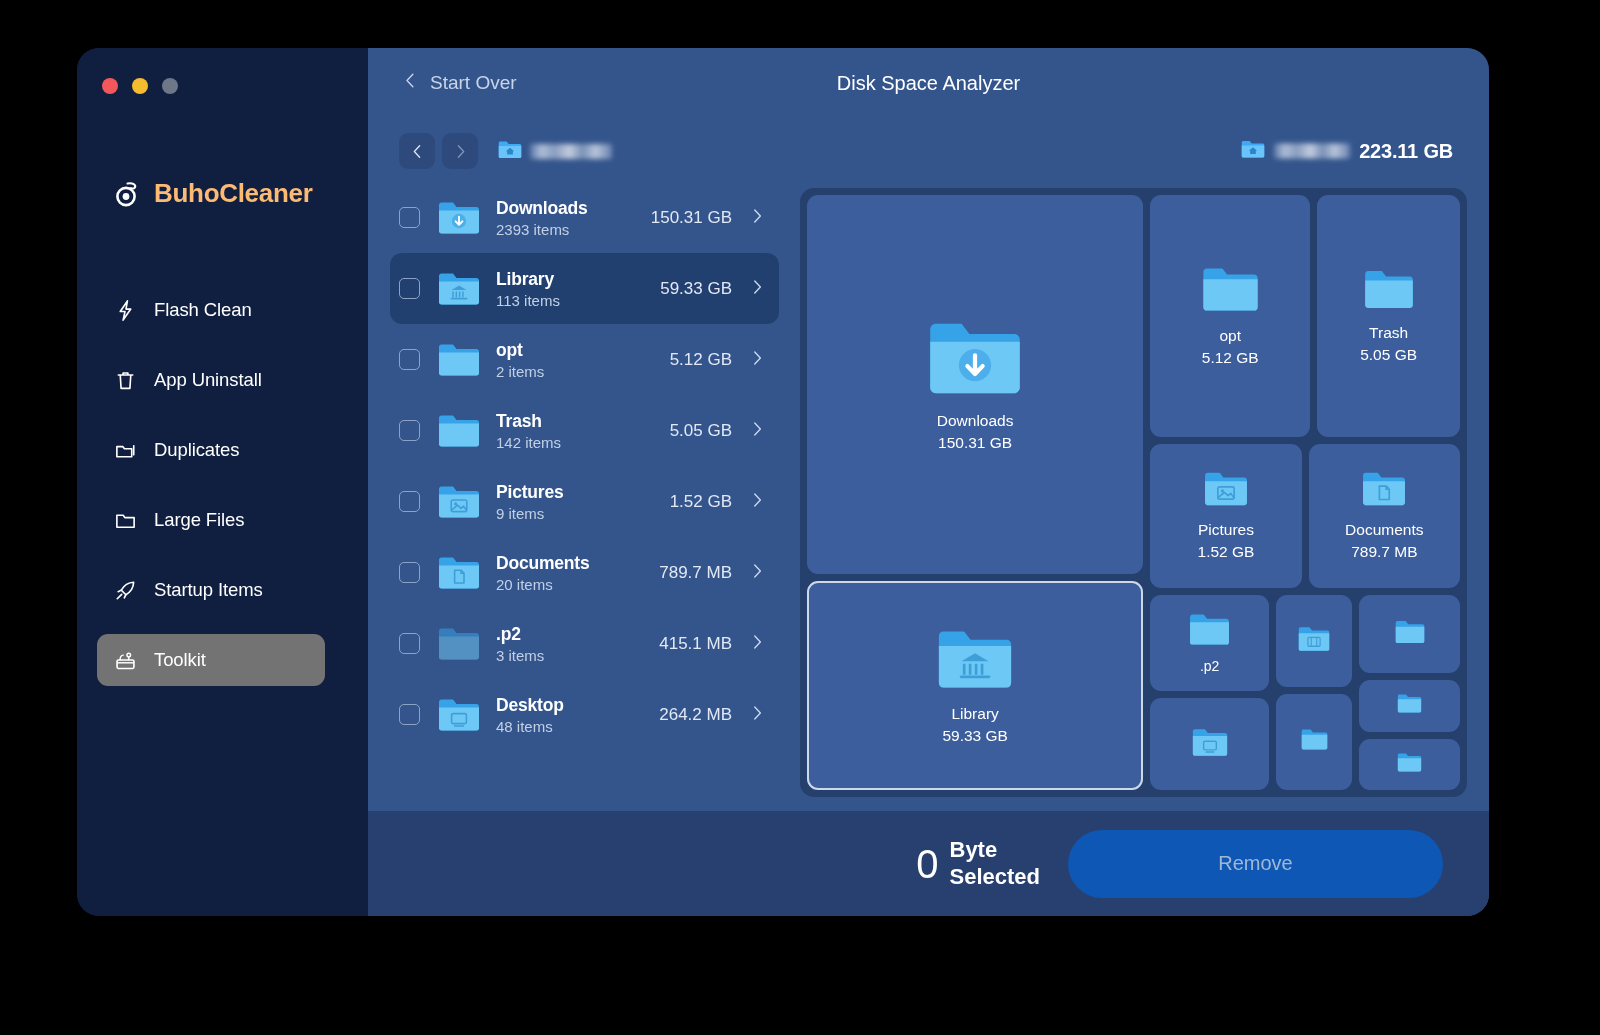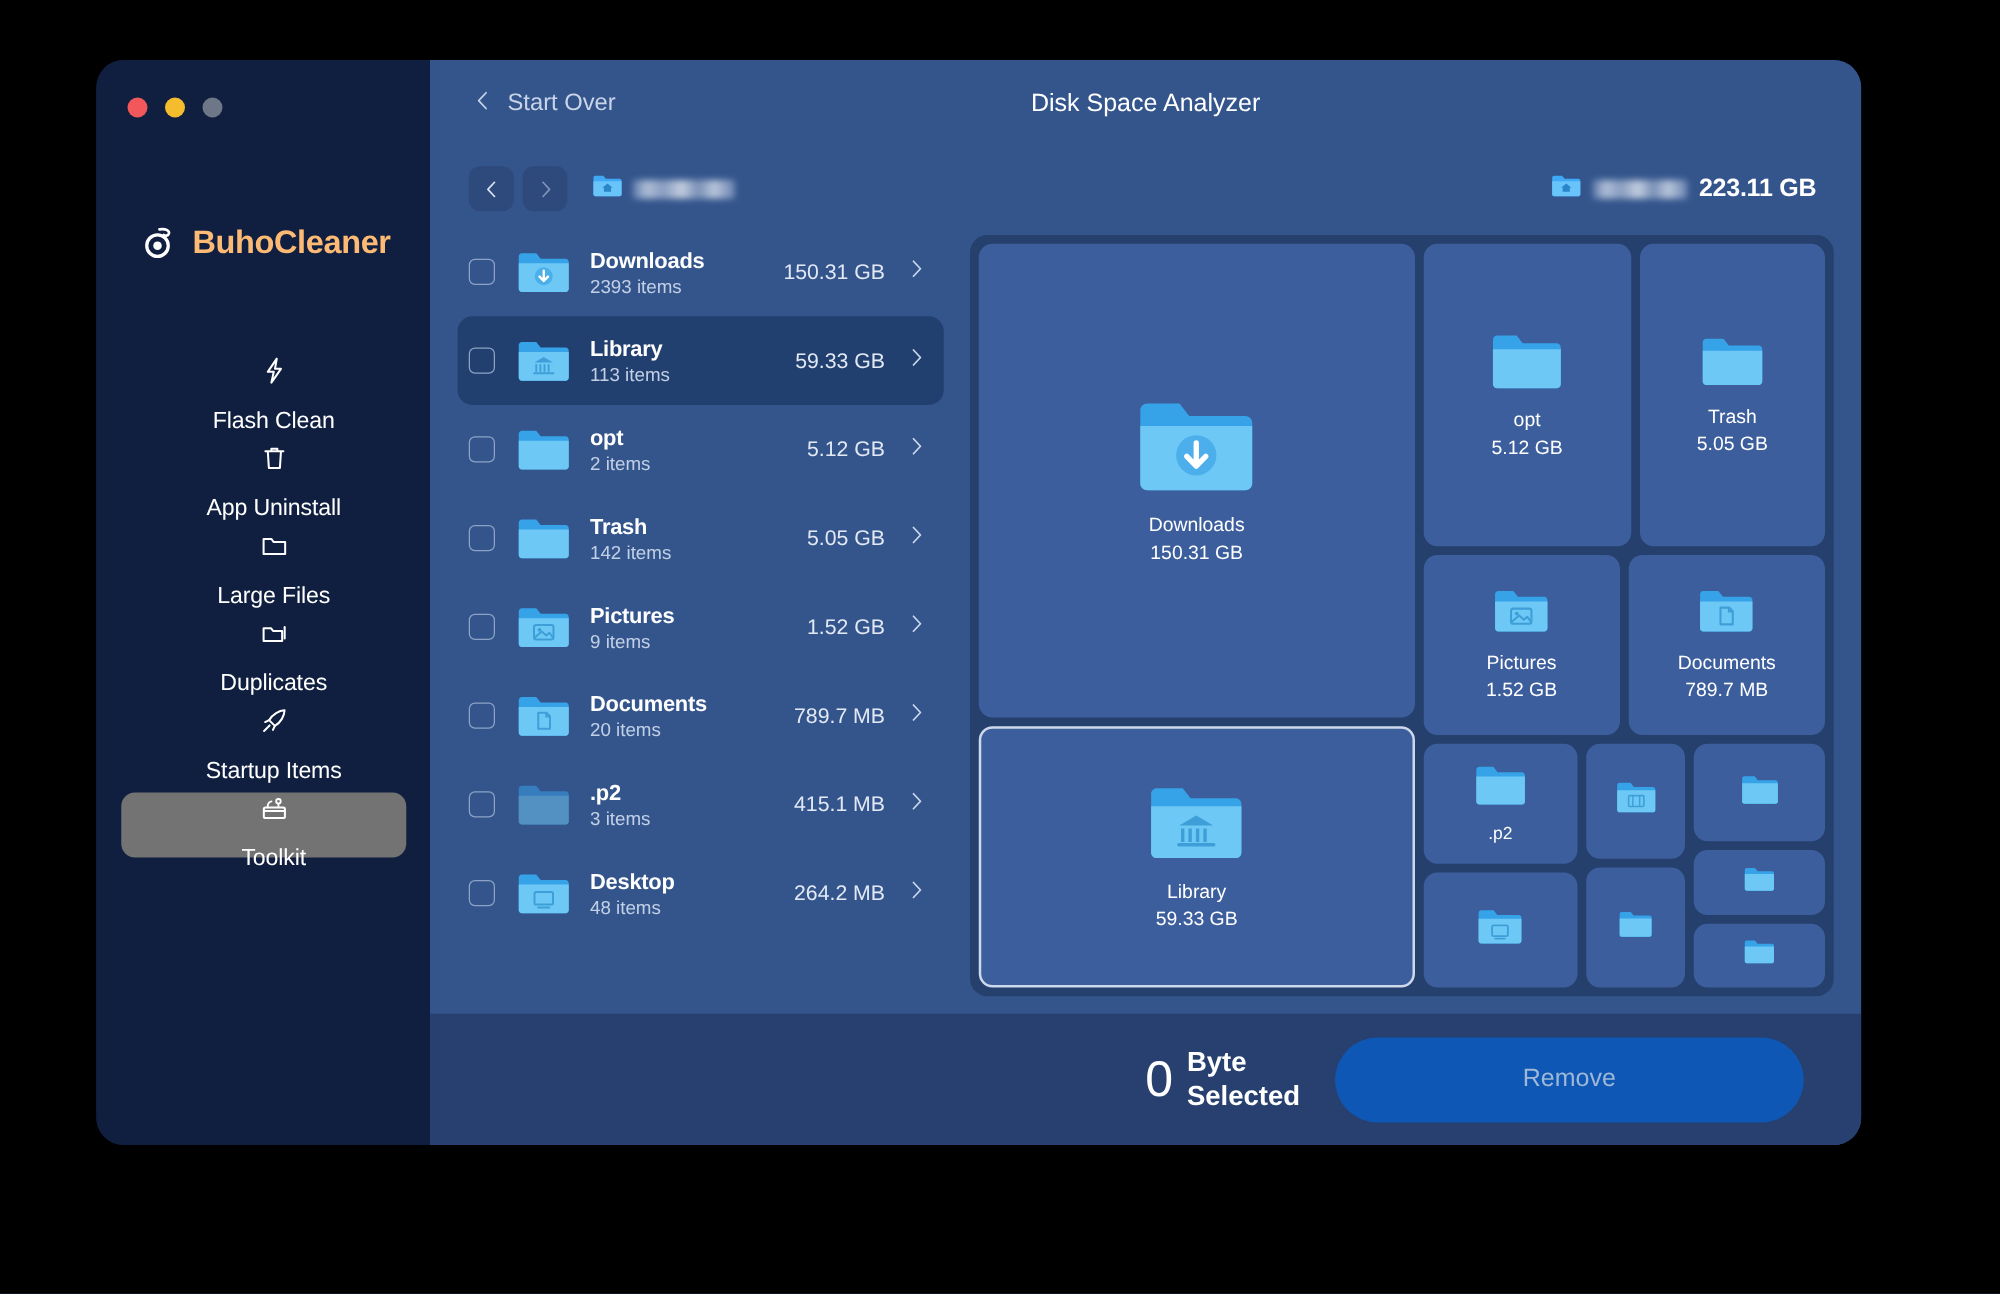--- a/index.html
+++ b/index.html
@@ -56,41 +56,41 @@
     width: 228px;
   }
   .nav-item {
     display: flex; align-items: center;
     gap: 17px;
     height: 52px;
     padding-left: 16px;
     border-radius: 11px;
     margin-bottom: 18px;
     cursor: pointer;
-    flex-direction: column;
   }
   .nav-item.active { background: #737373; }
   .nav-icon {
     width: 24px; height: 24px;
     flex-shrink: 0;
     display: flex; align-items: center; justify-content: center;
   }
   .nav-label {
     font-size: 18.5px;
     color: #ffffff;
     letter-spacing: -0.1px;
   }
 
   
   .main {
     flex: 1;
     background: #34558c;
     display: flex; flex-direction: column;
     position: relative;
     min-width: 0;
+    margin-left: 24px;
   }
 
   .topbar {
     height: 72px;
     position: relative;
     flex-shrink: 0;
   }
   .start-over {
     position: absolute;
     left: 33px; top: 23px;
@@ -303,34 +303,34 @@
           <svg viewBox="0 0 24 24" width="23" height="23">
             <path d="M4.5 6.2 H19.5 M9.5 6.2 V4.2 H14.5 V6.2 M6.5 6.2 L7.4 20.2 H16.6 L17.5 6.2" fill="none" stroke="#ffffff" stroke-width="1.7" stroke-linecap="round" stroke-linejoin="round"></path>
           </svg>
         </span>
         <span class="nav-label">App Uninstall</span>
       </div>
 
       <div class="nav-item">
         <span class="nav-icon">
           <svg viewBox="0 0 24 24" width="23" height="23">
-            <path d="M3 6.5 H9.6 L11.3 9 H21 V19 H3 Z" fill="none" stroke="#ffffff" stroke-width="1.7" stroke-linejoin="round"></path>
-          </svg>
-        </span>
-        <span class="nav-label">Large Files</span>
+            <path d="M3 8 H9.3 L10.9 10.2 H18.5 V18.5 H3 Z" fill="none" stroke="#ffffff" stroke-width="1.7" stroke-linejoin="round"></path>
+            <path d="M20.6 7 V16.5" fill="none" stroke="#ffffff" stroke-width="1.7" stroke-linecap="round"></path>
+          </svg>
+        </span>
+        <span class="nav-label">Duplicates</span>
       </div>
 
       <div class="nav-item">
         <span class="nav-icon">
           <svg viewBox="0 0 24 24" width="23" height="23">
-            <path d="M3 8 H9.3 L10.9 10.2 H18.5 V18.5 H3 Z" fill="none" stroke="#ffffff" stroke-width="1.7" stroke-linejoin="round"></path>
-            <path d="M20.6 7 V16.5" fill="none" stroke="#ffffff" stroke-width="1.7" stroke-linecap="round"></path>
-          </svg>
-        </span>
-        <span class="nav-label">Duplicates</span>
+            <path d="M3 6.5 H9.6 L11.3 9 H21 V19 H3 Z" fill="none" stroke="#ffffff" stroke-width="1.7" stroke-linejoin="round"></path>
+          </svg>
+        </span>
+        <span class="nav-label">Large Files</span>
       </div>
 
       <div class="nav-item">
         <span class="nav-icon">
           <svg viewBox="0 0 24 24" width="23" height="23">
             <path d="M20.5 3.4 C16 3.6 10.5 6.5 7.6 11.6 L12.4 16.4 C17.5 13.5 20.3 8 20.5 3.4 Z" fill="none" stroke="#ffffff" stroke-width="1.7" stroke-linejoin="round"></path>
             <path d="M7.6 11.6 L4.3 13.2 M12.4 16.4 L10.8 19.7" fill="none" stroke="#ffffff" stroke-width="1.7" stroke-linecap="round"></path>
             <path d="M8 16 L3.4 20.6" fill="none" stroke="#ffffff" stroke-width="1.7" stroke-linecap="round"></path>
           </svg>
         </span>

